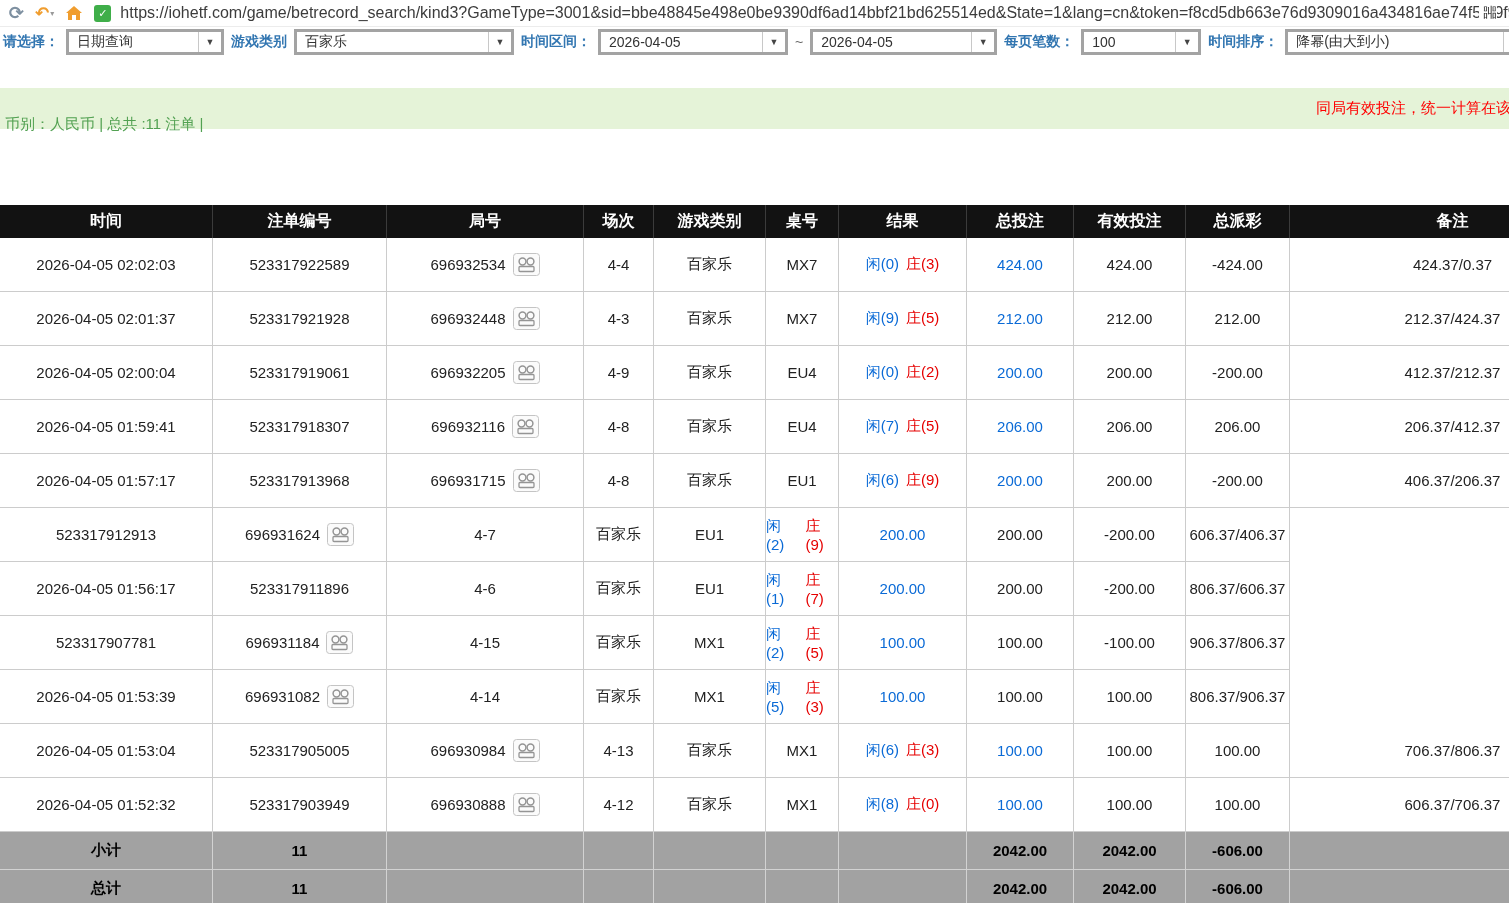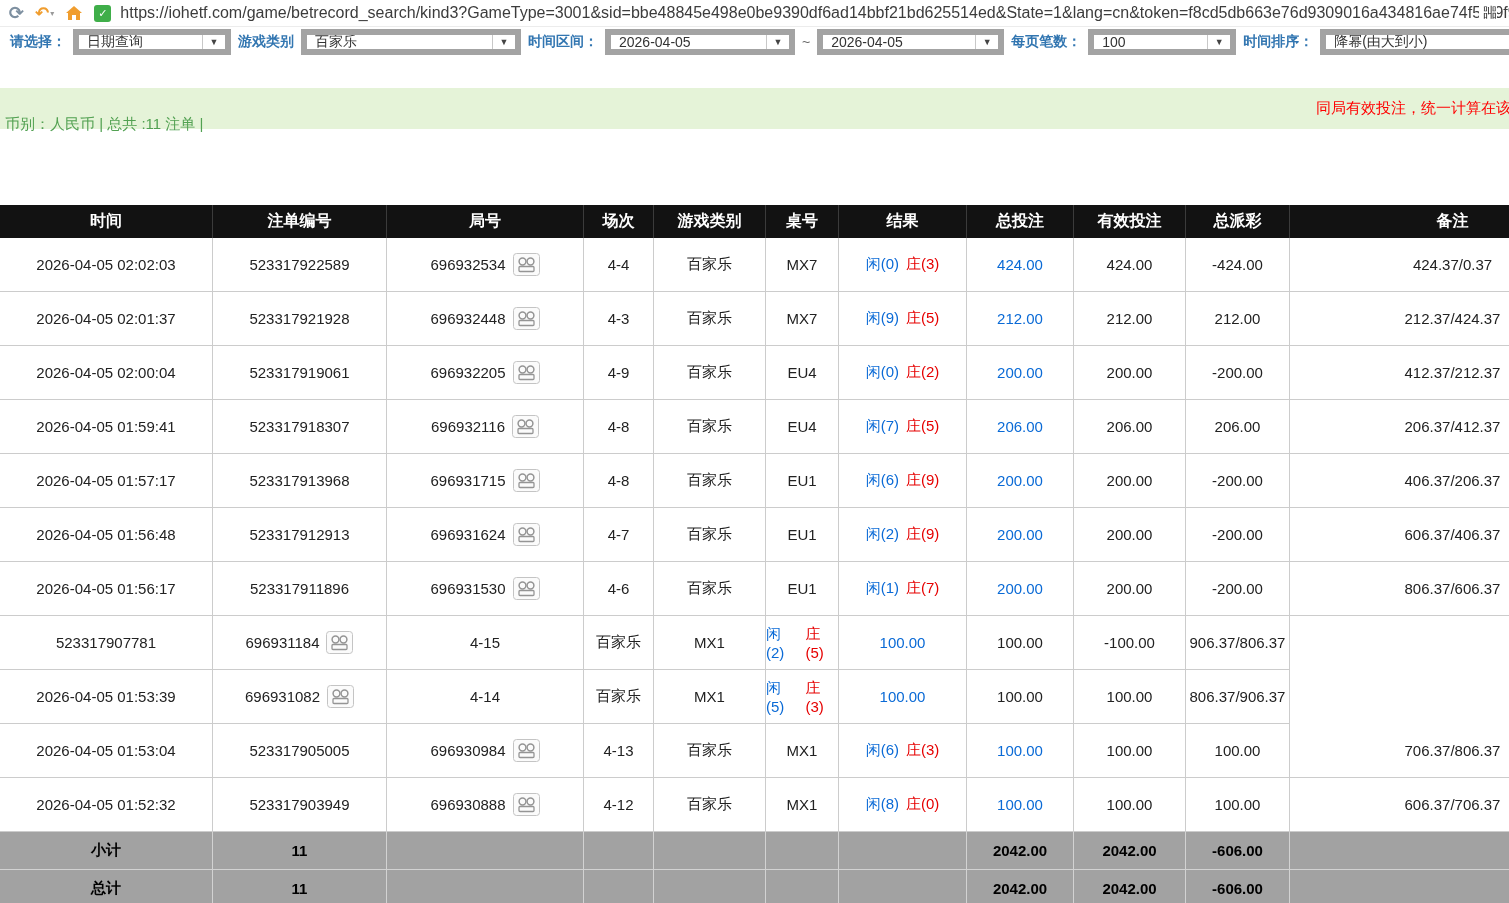--- a/index.html
+++ b/index.html
@@ -22,24 +22,24 @@
   .site-badge {
     flex: 0 0 auto; width: 17px; height: 17px; background: #3fae49; border-radius: 3px;
     color: #fff; font-size: 11px; display: flex; align-items: center; justify-content: center;
   }
   .url-text { font-size: 16px; color: #3c3c3c; white-space: nowrap; }
   .browser-trailing { position: absolute; right: 12px; top: 4px; font-size: 14px; color: #333; background:#fff; padding-left:4px; }
 
   
   .filter-bar {
     width: 1509px; height: 30px; display: flex; align-items: center; gap: 7px;
-    padding-left: 10px; background: #fff;
+    padding-left: 3px; background: #fff;
   }
   .f-label { color: #3276b1; font-size: 14px; font-weight: bold; white-space: nowrap; }
-  .sel { height: 26px; background: #fff; border: 6px solid #a3a3a3; display: flex; align-items: stretch; cursor: pointer; flex: 0 0 auto; gap: 17px; }
+  .sel { height: 26px; background: #fff; border: 3px solid #a3a3a3; display: flex; align-items: stretch; cursor: pointer; flex: 0 0 auto; gap: 17px; }
   .sel .val { flex: 1; display: flex; align-items: center; padding: 0 8px; font-size: 14px; color: #333; white-space: nowrap; overflow: hidden; }
   .sel .arr { width: 23px; border-left: 1px solid #c8c8c8; display: flex; align-items: center; justify-content: center; font-size: 9px; color: #444; background: #fff; }
   .tilde { color: #666; font-size: 14px; }
 
   
   .page { width: 1616px; }
 
   .info-bar {
     margin-top: 31px; height: 41px; background: #e5f3d8;
     display: flex; align-items: center; justify-content: space-between;
@@ -106,21 +106,21 @@
   <div class="sel" style="width:190px">
     <span class="val">2026-04-05</span>
     <span class="arr">▼</span>
   </div>
   <span class="tilde">~</span>
   <div class="sel" style="width:187px">
     <span class="val">2026-04-05</span>
     <span class="arr">▼</span>
   </div>
   <span class="f-label">每页笔数：</span>
-  <div class="sel" style="width:148px">
+  <div class="sel" style="width:120px">
     <span class="val">100</span>
     <span class="arr">▼</span>
   </div>
   <span class="f-label">时间排序：</span>
   <div class="sel" style="width:244px">
     <span class="val">降幂(由大到小)</span>
     <span class="arr">▼</span>
   </div>
 </div>
 
@@ -281,21 +281,20 @@
             <span class="banker">庄(9)</span>
           </div>
           <div class="cell">
             <span class="link">200.00</span>
           </div>
           <div class="cell">200.00</div>
           <div class="cell neg">-200.00</div>
           <div class="cell">406.37/206.37</div>
         </div>
         <div class="t-row">
-          <div class="cell">2026-04-05 01:56:48</div>
           <div class="cell">523317912913</div>
           <div class="cell">
             <span>696931624</span>
             <span class="video-btn">
               <svg width="27" height="23" viewBox="0 0 27 23">
                 <rect x="0.5" y="0.5" width="26" height="22" rx="3" fill="#fbfbfb" stroke="#c4c4c4"></rect>
                 <circle cx="9.5" cy="8.5" r="3.4" fill="none" stroke="#959595" stroke-width="1.5"></circle>
                 <circle cx="17.5" cy="8.5" r="3.4" fill="none" stroke="#959595" stroke-width="1.5"></circle>
                 <rect x="6" y="13.5" width="15" height="5" rx="1" fill="none" stroke="#959595" stroke-width="1.3"></rect>
               </svg>
@@ -311,31 +310,20 @@
           <div class="cell">
             <span class="link">200.00</span>
           </div>
           <div class="cell">200.00</div>
           <div class="cell neg">-200.00</div>
           <div class="cell">606.37/406.37</div>
         </div>
         <div class="t-row">
           <div class="cell">2026-04-05 01:56:17</div>
           <div class="cell">523317911896</div>
-          <div class="cell">
-            <span>696931530</span>
-            <span class="video-btn">
-              <svg width="27" height="23" viewBox="0 0 27 23">
-                <rect x="0.5" y="0.5" width="26" height="22" rx="3" fill="#fbfbfb" stroke="#c4c4c4"></rect>
-                <circle cx="9.5" cy="8.5" r="3.4" fill="none" stroke="#959595" stroke-width="1.5"></circle>
-                <circle cx="17.5" cy="8.5" r="3.4" fill="none" stroke="#959595" stroke-width="1.5"></circle>
-                <rect x="6" y="13.5" width="15" height="5" rx="1" fill="none" stroke="#959595" stroke-width="1.3"></rect>
-              </svg>
-            </span>
-          </div>
           <div class="cell">4-6</div>
           <div class="cell">百家乐</div>
           <div class="cell">EU1</div>
           <div class="cell">
             <span class="player">闲(1)</span>
             <span class="banker">庄(7)</span>
           </div>
           <div class="cell">
             <span class="link">200.00</span>
           </div>

